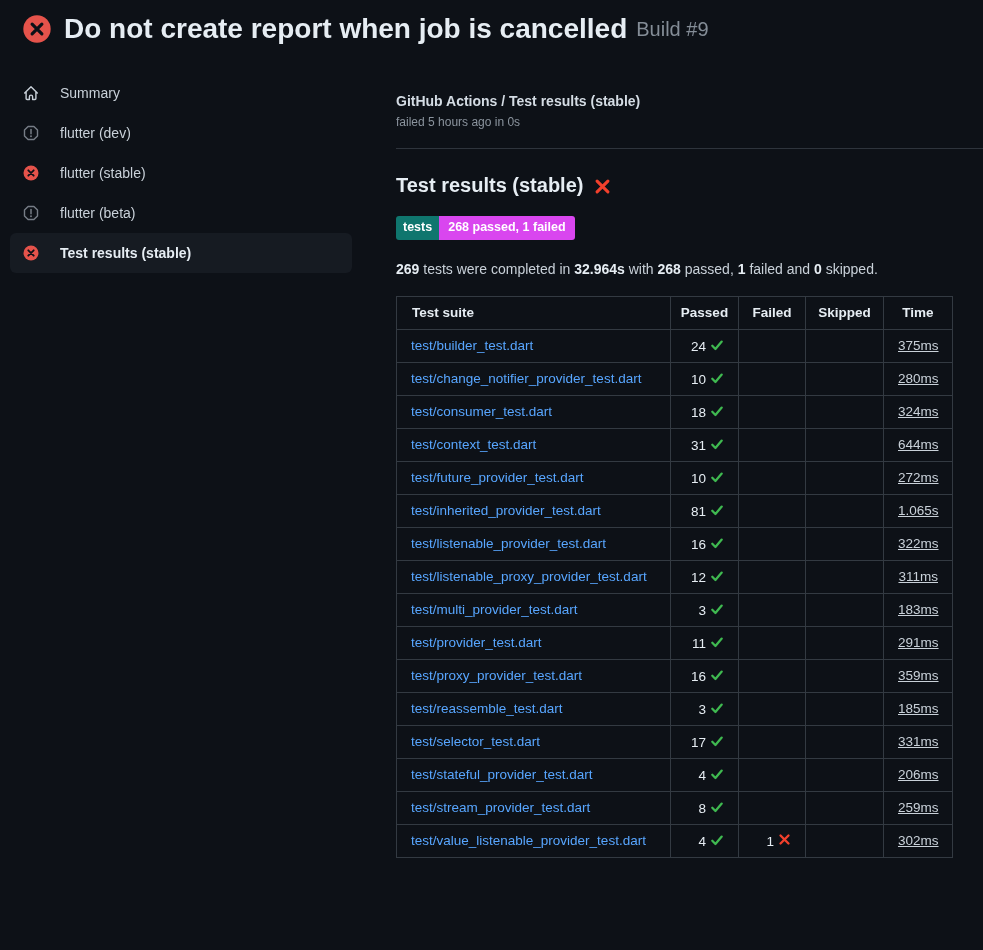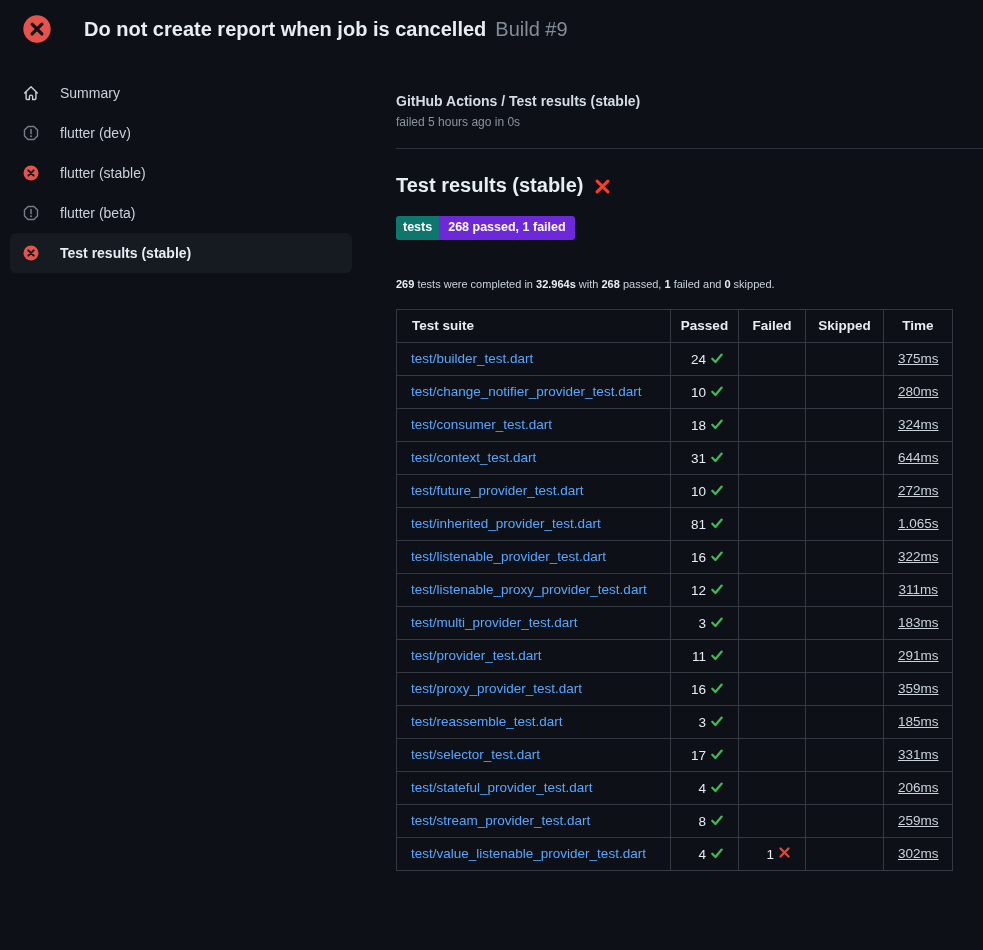--- a/index.html
+++ b/index.html
@@ -11,21 +11,21 @@
     font-family: "Liberation Sans", sans-serif;
     overflow: hidden;
   }
   .app-header {
     display: flex; align-items: center; gap: 12px;
     padding: 14px 24px 0 22px;
     height: 44px;
   }
   .app-header .status-dot { width: 30px; height: 30px; flex: none; display: flex; }
   .app-header .status-dot svg { width: 30px; height: 30px; }
-  .page-title { font-size: 20px; font-weight: bold; color: #e6edf3; white-space: nowrap; margin-left: 20px; }
+  .page-title { font-size: 28px; font-weight: bold; color: #e6edf3; white-space: nowrap; }
   .build-no { font-size: 20px; color: #848d97; font-weight: 400; margin-left: -3px; }
 
   .layout { display: flex; align-items: flex-start; }
 
   
   .sidebar { width: 396px; flex: none; padding: 29px 28px 0 10px; }
   .side-item {
     display: flex; align-items: center; gap: 21px;
     padding: 0 13px; height: 40px; width: 342px;
     border-radius: 6px; font-size: 14px; color: #c9d1d9;
@@ -58,21 +58,21 @@
 
   .report-head {
     display: flex; align-items: center; gap: 11px;
     margin-top: 31px; padding-bottom: 9px;
     border-bottom: 1px solid #2e343c;
     font-size: 20px; font-weight: bold;
   }
   .report-head a { color: #58a6ff; text-decoration: none; cursor: pointer; }
   .report-head .x-ic { display: flex; margin-top: 2px; }
 
-  .summary-line { margin-top: 38px; font-size: 11px; color: #c9d1d9; }
+  .summary-line { margin-top: 21px; font-size: 14px; color: #c9d1d9; }
   .summary-line b { color: #e6edf3; }
 
   
   table.results {
     margin-top: 19px; border-collapse: collapse; table-layout: fixed;
     width: 556px; font-size: 13.5px;
   }
   table.results th, table.results td {
     border: 1px solid #333a42; padding: 0 14px; height: 33px;
   }
@@ -162,21 +162,21 @@
       <span>Test results (stable)</span>
       <span class="x-ic">
           <svg width="17" height="17" viewBox="0 0 16 16">
             <path d="M2.9 2.9l10.2 10.2M13.1 2.9L2.9 13.1" stroke="#f2402c" stroke-width="2.9" stroke-linecap="round"></path>
           </svg>
         </span>
     </div>
 
     <div class="badge">
       <span class="b-label" id="badge-label" style="background: #0f766e;">tests</span>
-      <span class="b-value" id="badge-value" style="background: #6d28d9;">268 passed, 1 failed</span>
+      <span class="b-value" id="badge-value" style="background: #d946ef;">268 passed, 1 failed</span>
     </div>
 
 
     <div class="summary-line" id="summary-line"><b>269</b><span> tests were completed in </span><b>32.964s</b><span> with </span><b>268</b><span> passed, </span><b>1</b><span> failed and </span><b>0</b><span> skipped.</span></div>
 
     <table class="results">
       <colgroup>
         <col style="width:274px">
           <col style="width:68px">
           <col style="width:67px">

